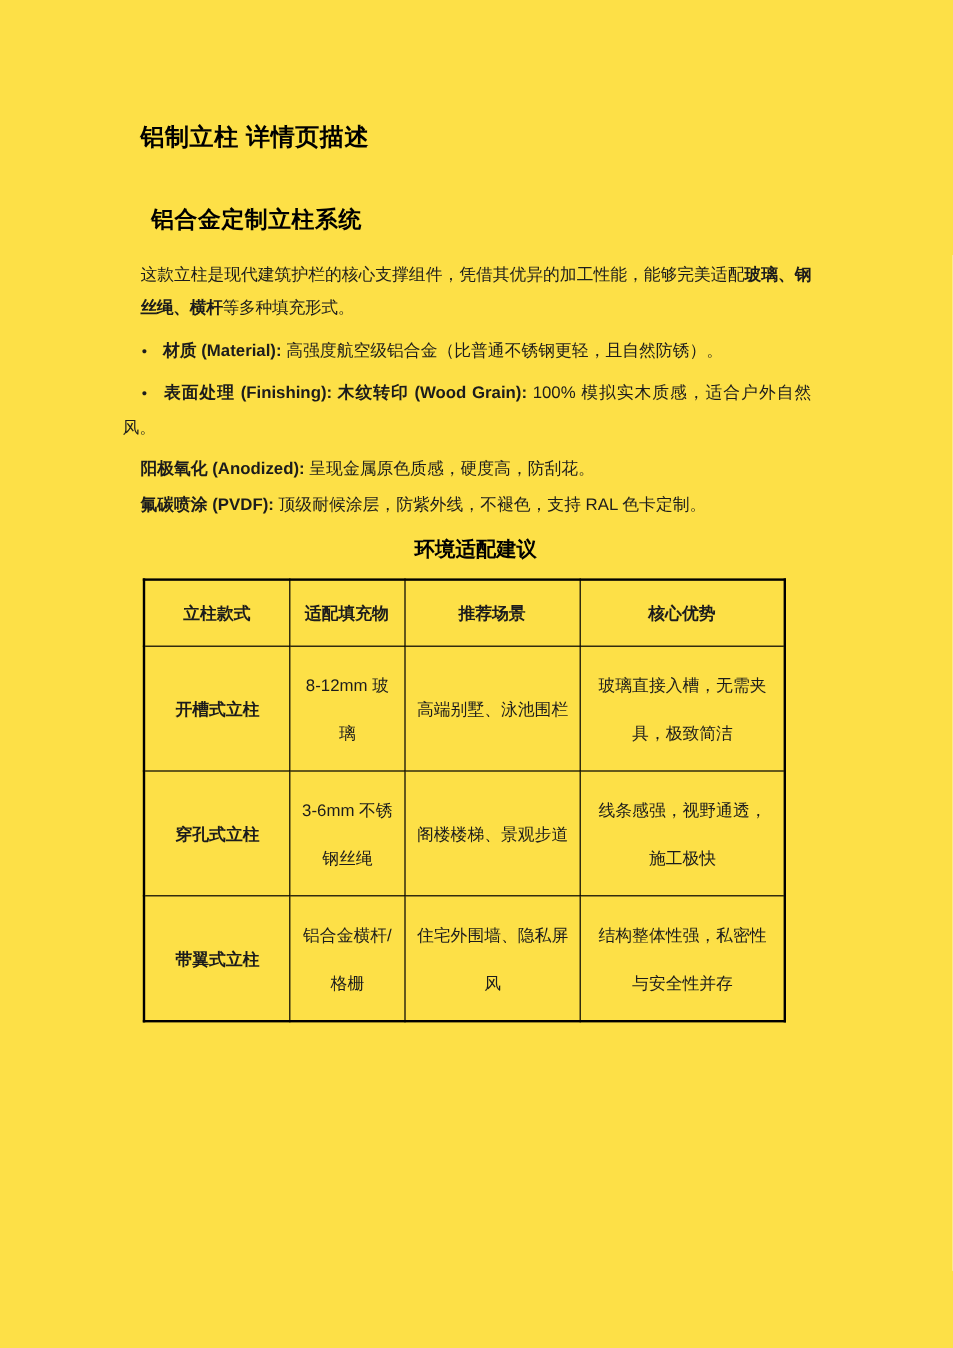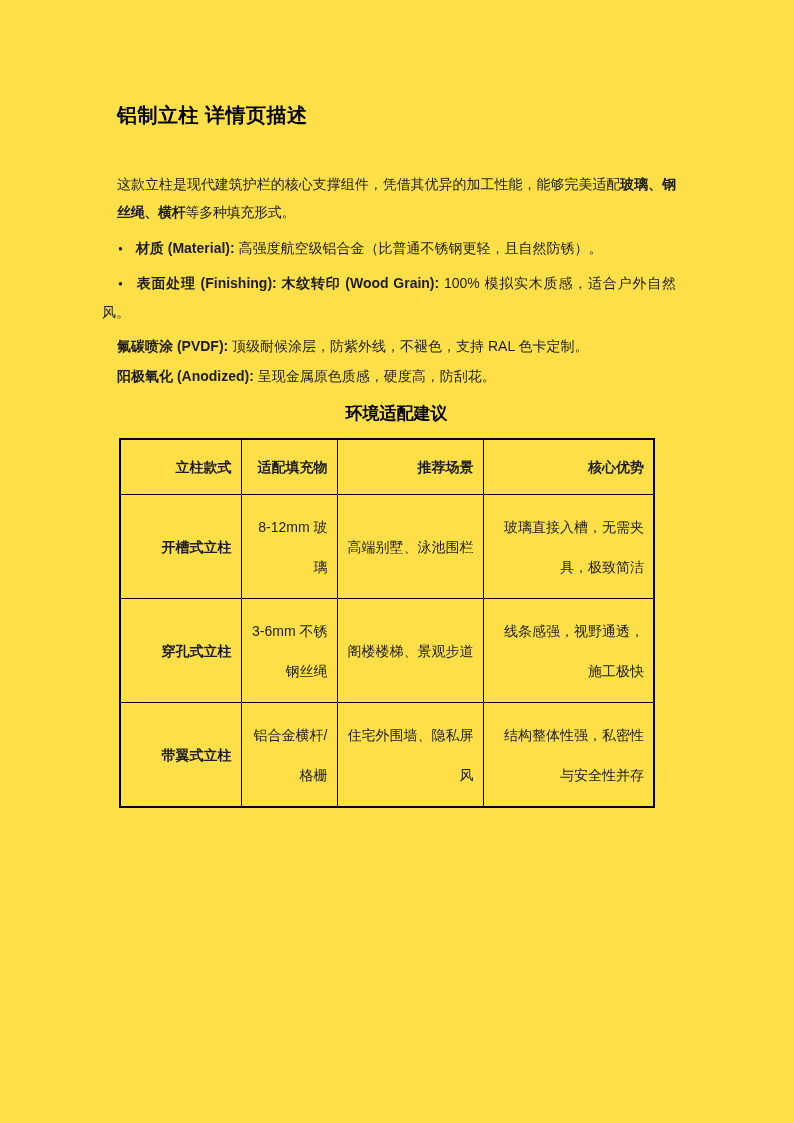--- a/index.html
+++ b/index.html
@@ -42,48 +42,49 @@
     font-size:14px; line-height:28px; margin:0 0 2px 0;
   }
   h3.table-heading { margin-top:12px; margin-bottom:0;text-align:center; }
   table.adapt-table {
     border-collapse:collapse; table-layout:fixed;
     width:534px; margin:12px 0 0 2px;
     border:2px solid #000;
   }
   .adapt-table th, .adapt-table td {
     border:1.5px solid #000;
-    font-size:14px; text-align:right;
+    font-size:14px; text-align:center;
     padding:0 9px; vertical-align:middle;
     overflow:hidden;
   }
   .adapt-table th { height:54px; font-weight:bold; line-height:20px; }
   .adapt-table td { height:103px; line-height:40px;padding-left:10px; }
   .adapt-table td.style-cell { font-weight:bold; }
   b { font-weight:bold; }
 </style>
 </head>
 <body>
 
 <div class="page">
 
   <h1 class="doc-title">铝制立柱 详情页描述</h1>
 
+  <h2 class="doc-subtitle">铝合金定制立柱系统</h2>
 
   <p class="intro"><span>这款立柱是现代建筑护栏的核心支撑组件，凭借其优异的加工性能，能够完美适配</span><b>玻璃、钢丝绳、横杆</b><span>等多种填充形式。</span></p>
 
 
   <p class="bullet-item"><span class="bullet">●</span><b>材质 (Material):</b><span> 高强度航空级铝合金（比普通不锈钢更轻，且自然防锈）。</span></p>
 
 
   <p class="bullet-item"><span class="bullet">●</span><b>表面处理 (Finishing):</b><b> 木纹转印 (Wood Grain):</b><span> 100% 模拟实木质感，适合户外自然风。</span></p>
 
+  <p class="plain-item"><b>阳极氧化 (Anodized):</b><span> 呈现金属原色质感，硬度高，防刮花。</span></p>
+
   <p class="plain-item"><b>氟碳喷涂 (PVDF):</b><span> 顶级耐候涂层，防紫外线，不褪色，支持 RAL 色卡定制。</span></p>
-
-  <p class="plain-item"><b>阳极氧化 (Anodized):</b><span> 呈现金属原色质感，硬度高，防刮花。</span></p>
 
 
   <h3 class="section-heading table-heading">环境适配建议</h3>
 
   <table class="adapt-table">
     <colgroup>
       <col style="width:121px">
         <col style="width:96px">
         <col style="width:146px">
         <col style="width:171px">

